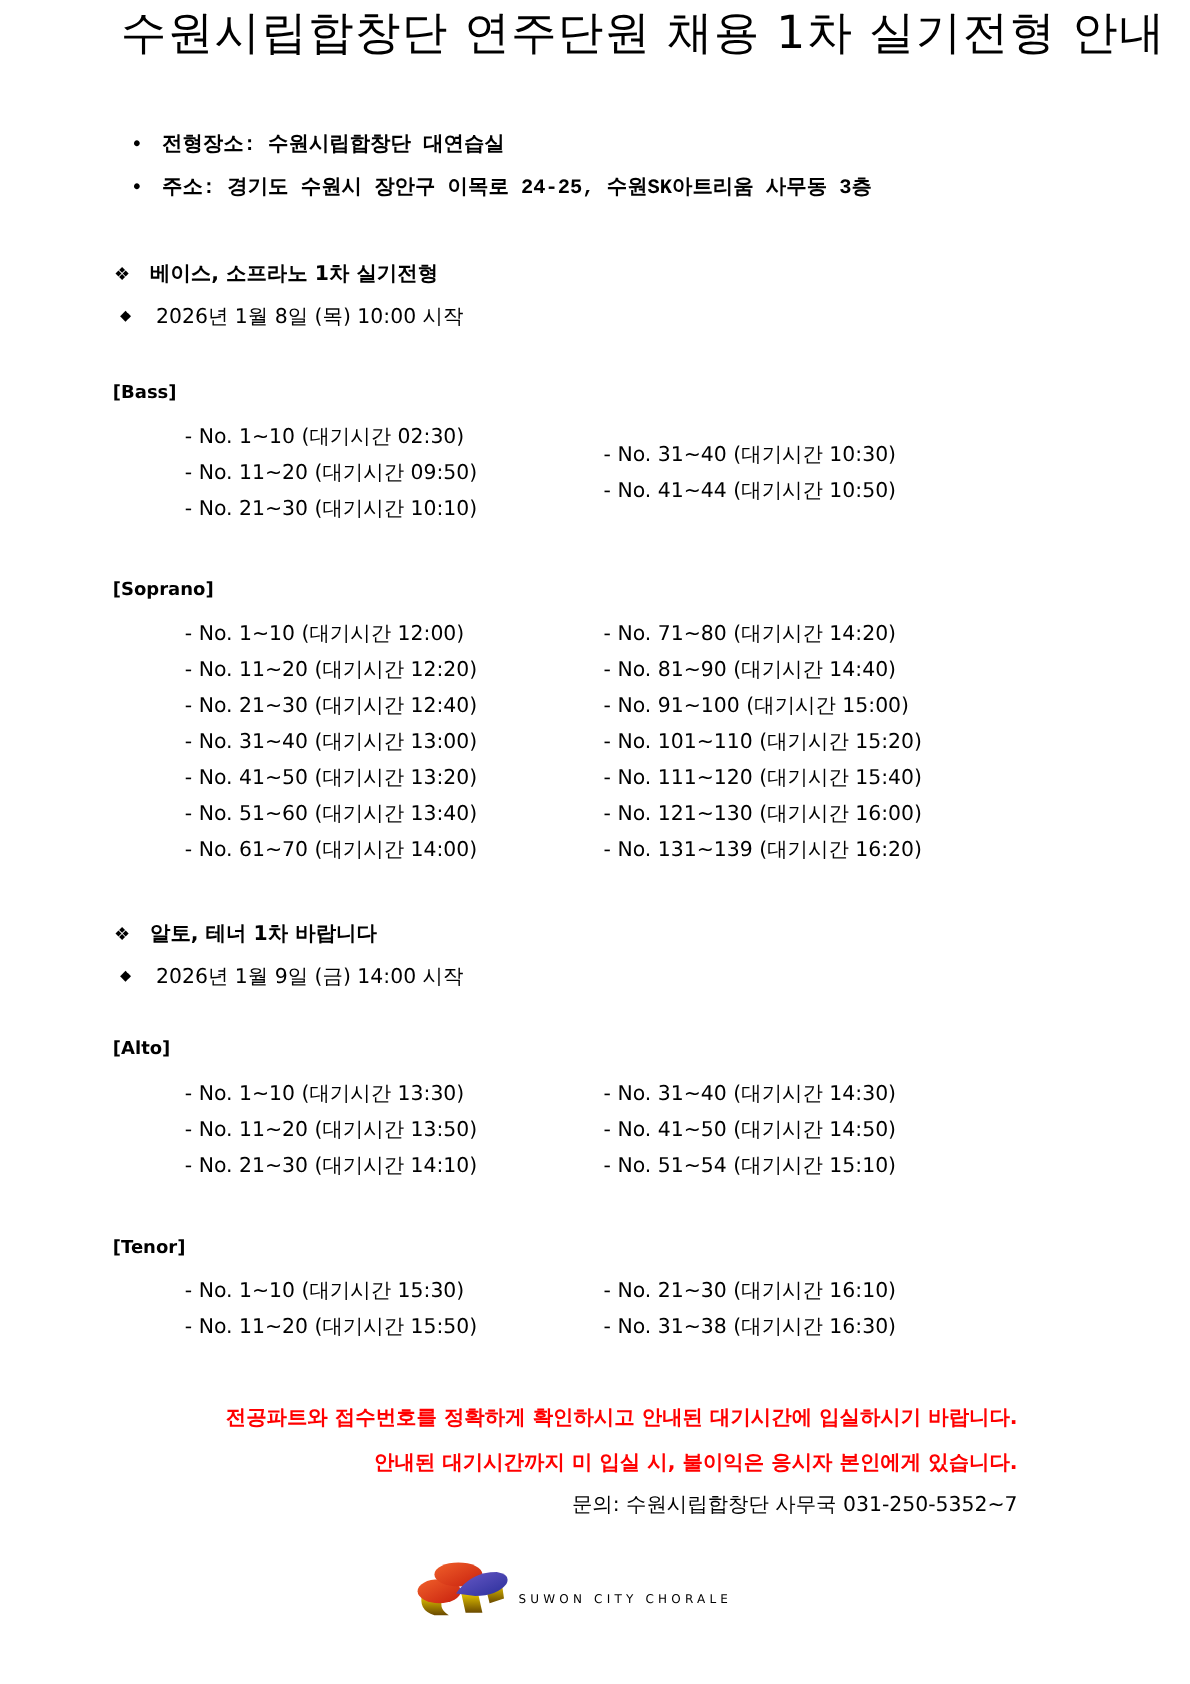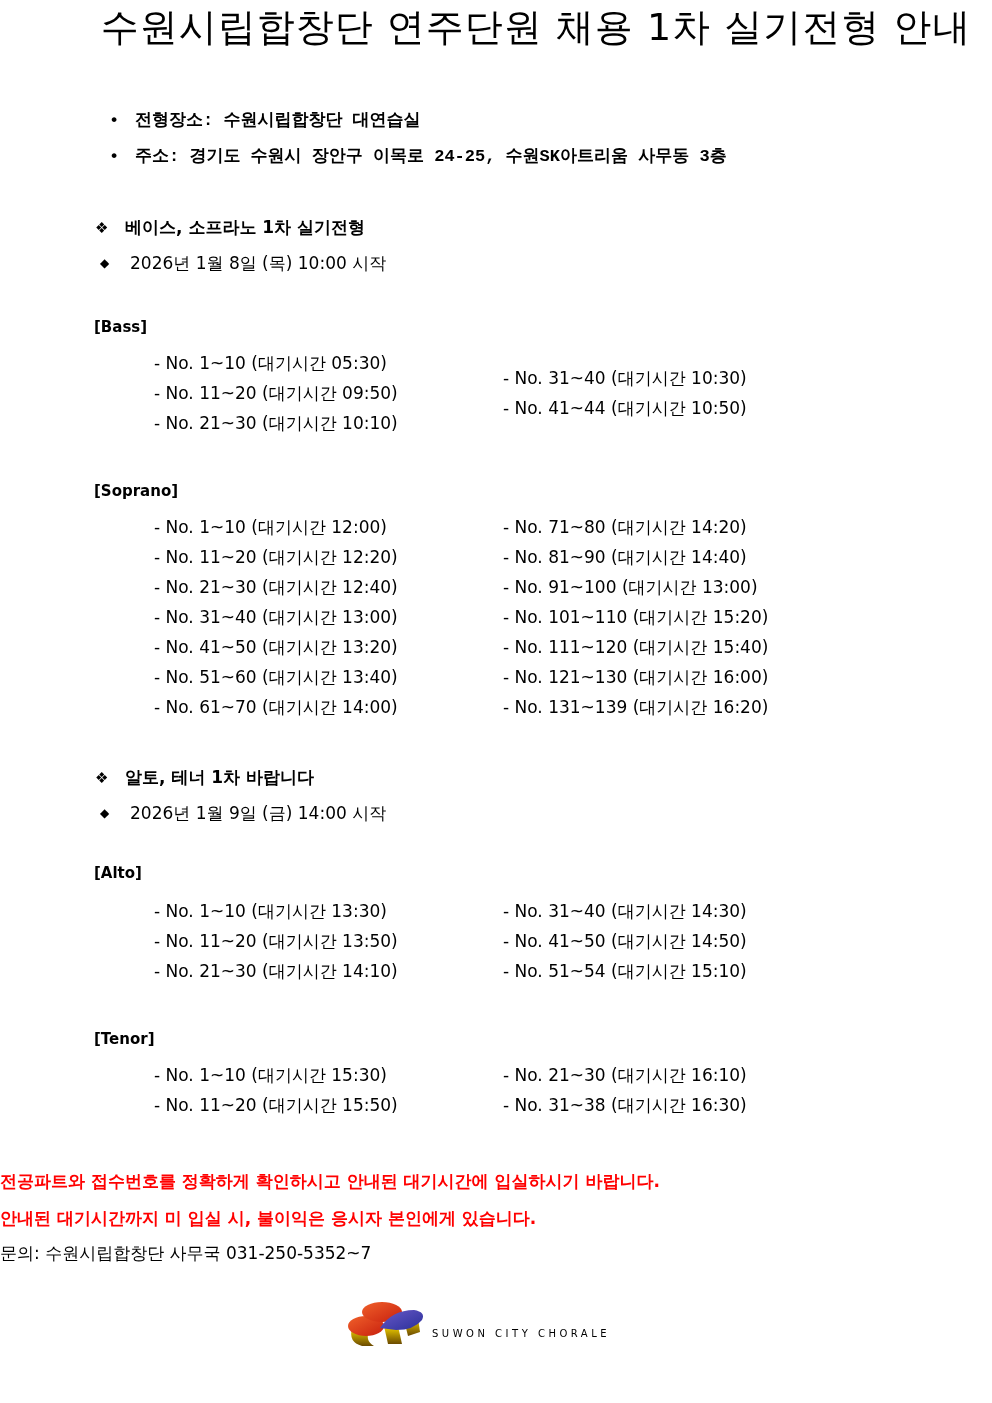--- a/index.html
+++ b/index.html
@@ -16,21 +16,21 @@
     .info .dot { display: inline-block; width: 26px; }
     .sec-head { left: 95px; font-size: 17px; font-weight: bold; }
     .sec-head .glyph { display: inline-block; width: 30px; font-size: 15px; }
     .sec-date { left: 100px; font-size: 17px; color: #000000; }
     .sec-date .glyph { display: inline-block; width: 30px; font-size: 12px; vertical-align: 2px; }
     .part { left: 94px; font-size: 15px; font-weight: bold; }
     .slot { font-size: 17px; }
     .col1 { left: 154px; }
     .col2 { left: 503px; }
     .notice {
-      left: 0; width: 848px; text-align: left; font-size: 17px; font-weight: bold;
+      left: 0; width: 848px; text-align: right; font-size: 17px; font-weight: bold;
     }
     .red { color: #ff0000; }
     .logo { left: 344px; top: 1296px; width: 310px; height: 55px; }
     .logo-text-ko { position: absolute; left: 88px; top: 0; font-size: 26px; font-weight: bold; letter-spacing: 4px; }
     .logo-text-en { position: absolute; left: 88px; top: 32px; font-size: 10px; letter-spacing: 3.5px; }
   </style>
 </head>
 <body>
 
 <div class="abs title">수원시립합창단 연주단원 채용 1차 실기전형 안내</div>
@@ -43,37 +43,37 @@
 </div>
 
 <div class="abs sec-head" style="top:216px;">
   <span class="glyph">❖</span><span>베이스, 소프라노 1차 실기전형</span>
 </div>
 <div class="abs sec-date" style="top:252px;">
   <span class="glyph">◆</span><span>2026년 1월 8일 (목) 10:00 시작</span>
 </div>
 
 <div class="abs part" style="top:318px;">[Bass]</div>
-<div class="abs slot col1" style="top:352px;">- No. 1~10 (대기시간 05:30)</div>
+<div class="abs slot col1" style="top:352px;">- No. 1~10 (대기시간 02:30)</div>
 <div class="abs slot col1" style="top:382px;">- No. 11~20 (대기시간 09:50)</div>
 <div class="abs slot col1" style="top:412px;">- No. 21~30 (대기시간 10:10)</div>
 <div class="abs slot col2" style="top:367px;">- No. 31~40 (대기시간 10:30)</div>
 <div class="abs slot col2" style="top:397px;">- No. 41~44 (대기시간 10:50)</div>
 
 <div class="abs part" style="top:482px;">[Soprano]</div>
 <div class="abs slot col1" style="top:516px;">- No. 1~10 (대기시간 12:00)</div>
 <div class="abs slot col1" style="top:546px;">- No. 11~20 (대기시간 12:20)</div>
 <div class="abs slot col1" style="top:576px;">- No. 21~30 (대기시간 12:40)</div>
 <div class="abs slot col1" style="top:606px;">- No. 31~40 (대기시간 13:00)</div>
 <div class="abs slot col1" style="top:636px;">- No. 41~50 (대기시간 13:20)</div>
 <div class="abs slot col1" style="top:666px;">- No. 51~60 (대기시간 13:40)</div>
 <div class="abs slot col1" style="top:696px;">- No. 61~70 (대기시간 14:00)</div>
 <div class="abs slot col2" style="top:516px;">- No. 71~80 (대기시간 14:20)</div>
 <div class="abs slot col2" style="top:546px;">- No. 81~90 (대기시간 14:40)</div>
-<div class="abs slot col2" style="top:576px;">- No. 91~100 (대기시간 13:00)</div>
+<div class="abs slot col2" style="top:576px;">- No. 91~100 (대기시간 15:00)</div>
 <div class="abs slot col2" style="top:606px;">- No. 101~110 (대기시간 15:20)</div>
 <div class="abs slot col2" style="top:636px;">- No. 111~120 (대기시간 15:40)</div>
 <div class="abs slot col2" style="top:666px;">- No. 121~130 (대기시간 16:00)</div>
 <div class="abs slot col2" style="top:696px;">- No. 131~139 (대기시간 16:20)</div>
 
 <div class="abs sec-head" style="top:766px;">
   <span class="glyph">❖</span><span>알토, 테너 1차 바랍니다</span>
 </div>
 <div class="abs sec-date" style="top:802px;">
   <span class="glyph">◆</span><span>2026년 1월 9일 (금) 14:00 시작</span>

